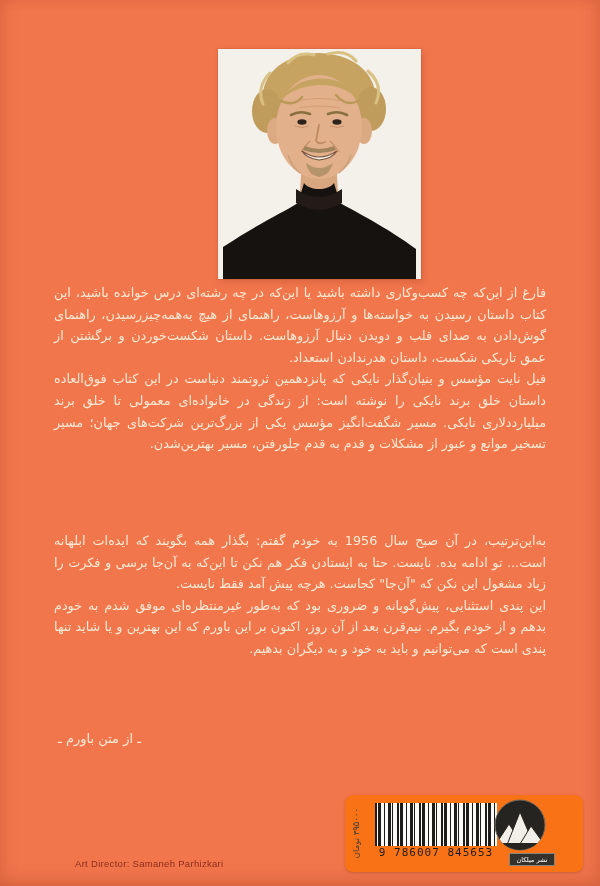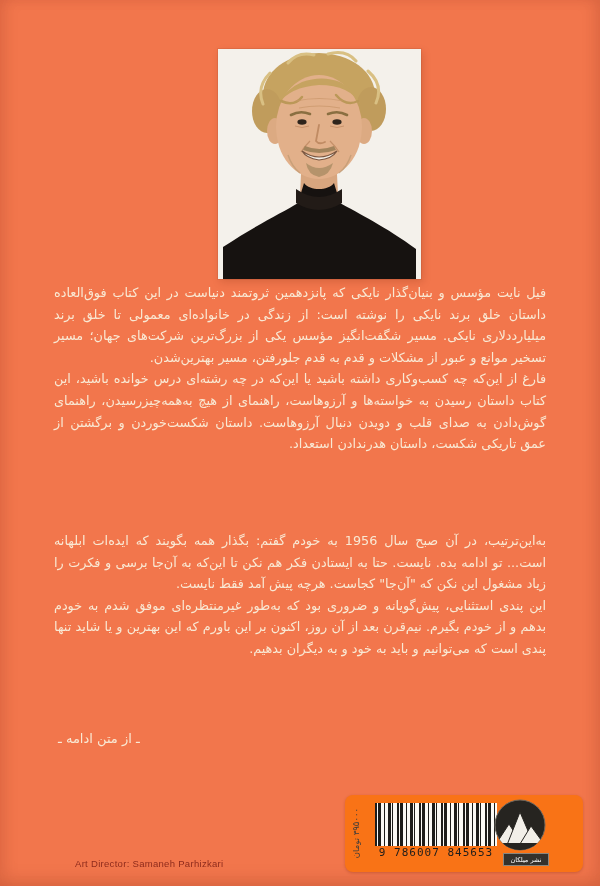--- a/index.html
+++ b/index.html
@@ -69,21 +69,21 @@
   .barcode-number{
     position:absolute;left:18px;top:51px;width:146px;
     text-align:center;
     font-family:"DejaVu Sans Mono",monospace;
     font-size:11px;color:#1e1d1b;
     letter-spacing:1px;
     white-space:nowrap;
   }
   .logo{position:absolute;left:148px;top:3px;width:56px;height:72px;}
   .logo-name{
-    position:absolute;left:10px;top:55px;width:46px;height:13px;
+    position:absolute;left:16px;top:55px;width:46px;height:13px;
     background:#34312c;border:1px solid #8a867e;
     color:#ffffff;font-size:6.5px;line-height:12px;text-align:center;
     direction:rtl;
     box-sizing:border-box;
   }
 </style>
 </head>
 <body>
 
 <div class="cover">
@@ -126,30 +126,30 @@
 
       <path d="M88,114 Q101,124 115,114 Q112,126 101,128 Q90,126 88,114 Z" fill="#a58a60" opacity="0.75"></path>
       <path d="M70,106 Q74,118 82,124 M133,106 Q129,118 121,124" stroke="#b09067" stroke-width="1.4" fill="none" opacity="0.5"></path>
 
       <path d="M5,230 L5,198 C38,176 64,164 80,154 L86,134 C92,142 110,142 116,134 L122,154 C140,164 168,178 198,200 L198,230 Z" fill="#161210"></path>
       <path d="M78,140 Q101,156 124,140 L124,154 Q101,168 78,154 Z" fill="#221b17"></path>
     </svg>
   </div>
 
   <div class="txt about">
+    <p>فارغ از این‌که چه کسب‌وکاری داشته باشید یا این‌که در چه رشته‌ای درس خوانده باشید، این کتاب داستان رسیدن به خواسته‌ها و آرزوهاست، راهنمای از هیچ به‌همه‌چیزرسیدن، راهنمای گوش‌دادن به صدای قلب و دویدن دنبال آرزوهاست. داستان شکست‌خوردن و برگشتن از عمق تاریکی شکست، داستان هدرندادن استعداد.</p>
     <p>فیل نایت مؤسس و بنیان‌گذار نایکی که پانزدهمین ثروتمند دنیاست در این کتاب فوق‌العاده داستان خلق برند نایکی را نوشته است: از زندگی در خانواده‌ای معمولی تا خلق برند میلیارددلاری نایکی. مسیر شگفت‌انگیز مؤسس یکی از بزرگ‌ترین شرکت‌های جهان؛ مسیر تسخیر موانع و عبور از مشکلات و قدم به قدم جلورفتن، مسیر بهترین‌شدن.</p>
-    <p>فارغ از این‌که چه کسب‌وکاری داشته باشید یا این‌که در چه رشته‌ای درس خوانده باشید، این کتاب داستان رسیدن به خواسته‌ها و آرزوهاست، راهنمای از هیچ به‌همه‌چیزرسیدن، راهنمای گوش‌دادن به صدای قلب و دویدن دنبال آرزوهاست. داستان شکست‌خوردن و برگشتن از عمق تاریکی شکست، داستان هدرندادن استعداد.</p>
   </div>
 
   <div class="txt excerpt">
     <p>به‌این‌ترتیب، در آن صبح سال 1956 به خودم گفتم: بگذار همه بگویند که ایده‌ات ابلهانه است... تو ادامه بده. نایست. حتا به ایستادن فکر هم نکن تا این‌که به آن‌جا برسی و فکرت را زیاد مشغول این نکن که "آن‌جا" کجاست. هرچه پیش آمد فقط نایست.</p>
     <p>این پندی استثنایی، پیش‌گویانه و ضروری بود که به‌طور غیرمنتظره‌ای موفق شدم به خودم بدهم و از خودم بگیرم. نیم‌قرن بعد از آن روز، اکنون بر این باورم که این بهترین و یا شاید تنها پندی است که می‌توانیم و باید به خود و به دیگران بدهیم.</p>
   </div>
 
-  <div class="attribution">ـ از متن ادامه ـ</div>
+  <div class="attribution">ـ از متن باورم ـ</div>
 
   <div class="barcode-panel">
     <span class="price">۳۹۵۰۰۰ تومان</span>
     <div class="bars"></div>
     <div class="barcode-number">9 786007 845653</div>
     <div class="logo">
       <svg width="54" height="54" viewBox="0 0 54 54" aria-hidden="true">
         <defs>
             <clipPath id="c">
               <circle cx="27" cy="27" r="25"></circle>

